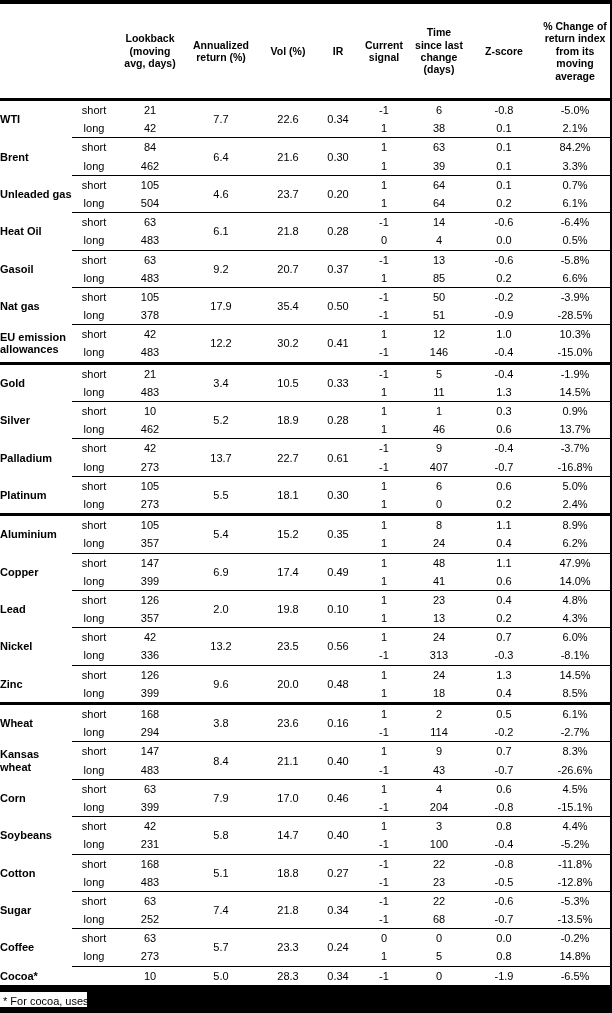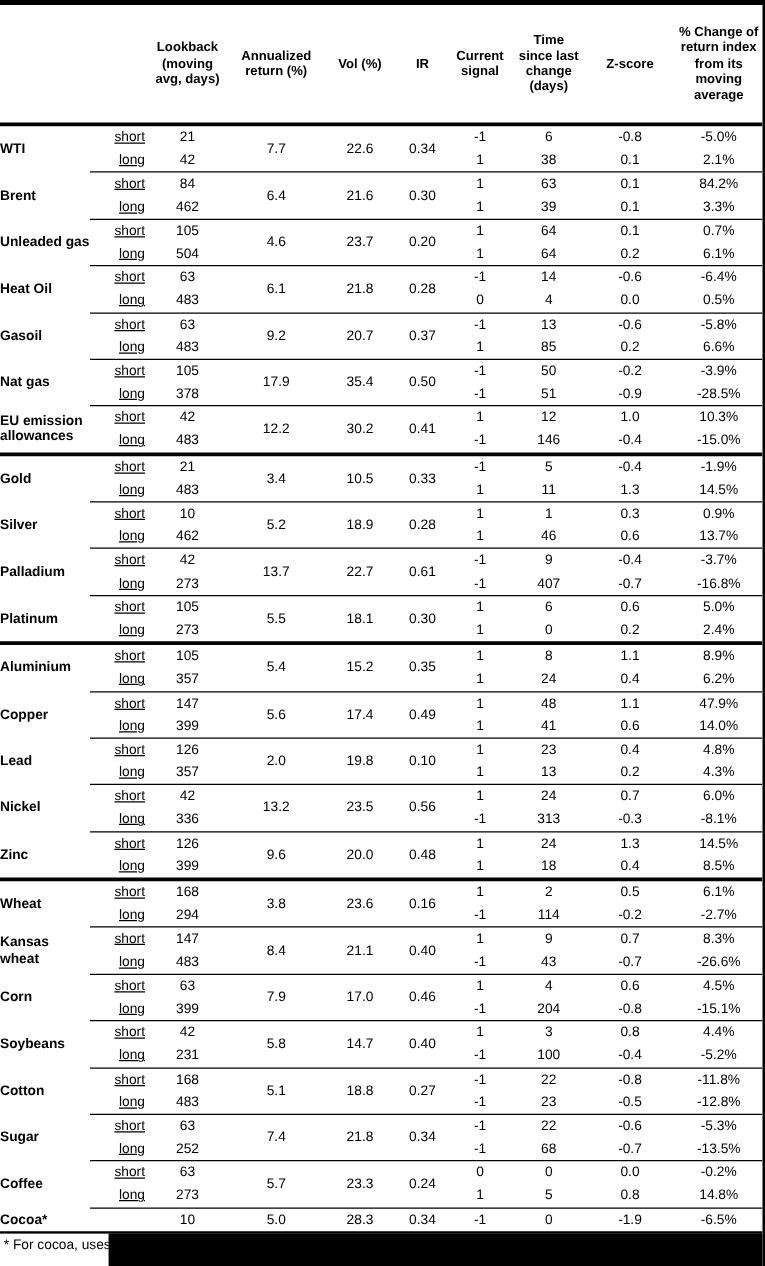--- a/index.html
+++ b/index.html
@@ -26,27 +26,27 @@
     font-weight:bold; font-size:10.5px; line-height:1.18;
     text-align:center; vertical-align:middle;
     padding:0 2px; height:94px;
   }
   tr.data-row { height:18.2px; }
   tr.data-row td {
     font-size:11px; vertical-align:middle; padding:0; line-height:1.1;
   }
   td.num { text-align:center; }
   td.name-cell { text-align:left; padding-left:4px; line-height:1.25;font-weight:bold; }
-  td.horizon-cell { text-align:right; padding-left:6px;text-decoration:underline; }
+  td.horizon-cell { text-align:center; padding-left:6px; }
   .thick-sep td { height:3px; background:#000; padding:0; line-height:0; font-size:0; }
   .bottom-sep td { height:2px; }
   .thin-sep td { height:1px; padding:0; line-height:0; font-size:0; }
   .thin-sep td.line { background:#000; }
   .thin-sep td.blank { background:#fff; }
-  .footer { flex:1; display:flex; min-height:20px; background:#000; }
+  .footer { flex:1; display:flex; min-height:20px; background:#000;align-items:center; }
   .footnote-box {
     width:84px; background:#fff;
     font-size:11px; padding:3px 0 0 3px;
     white-space:nowrap; overflow:hidden;
   }
   .redaction { flex:1; background:#000; }
 </style>
 </head>
 <body>
 
@@ -365,21 +365,21 @@
           <td class="num">6.2%</td>
         </tr>
         <tr class="thin-sep">
           <td class="blank"></td>
           <td class="line" colspan="9"></td>
         </tr>
         <tr class="data-row">
           <td class="name-cell" rowspan="2">Copper</td>
           <td class="horizon-cell">short</td>
           <td class="num">147</td>
-          <td class="num" rowspan="2">5.6</td>
+          <td class="num" rowspan="2">6.9</td>
           <td class="num" rowspan="2">17.4</td>
           <td class="num" rowspan="2">0.49</td>
           <td class="num">1</td>
           <td class="num">48</td>
           <td class="num">1.1</td>
           <td class="num">47.9%</td>
         </tr>
         <tr class="data-row">
           <td class="horizon-cell">long</td>
           <td class="num">399</td>

